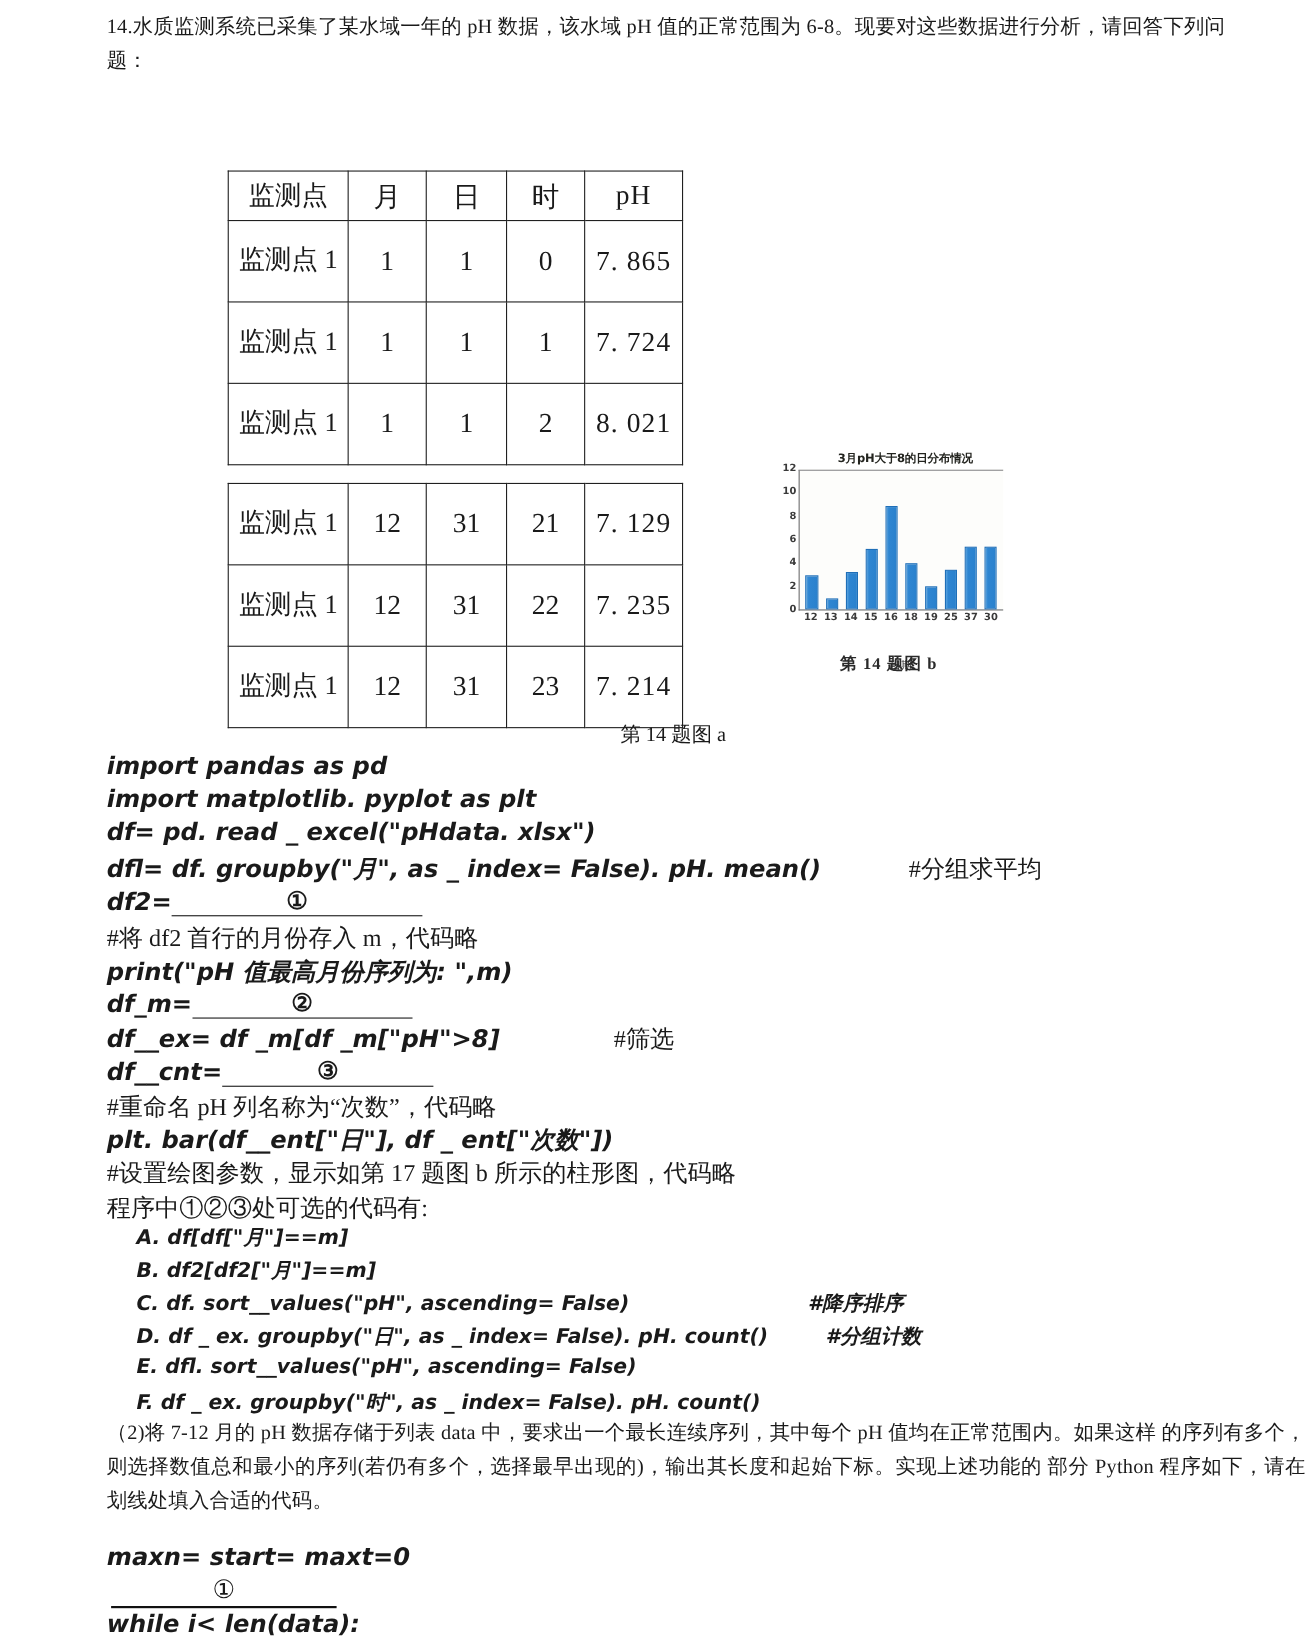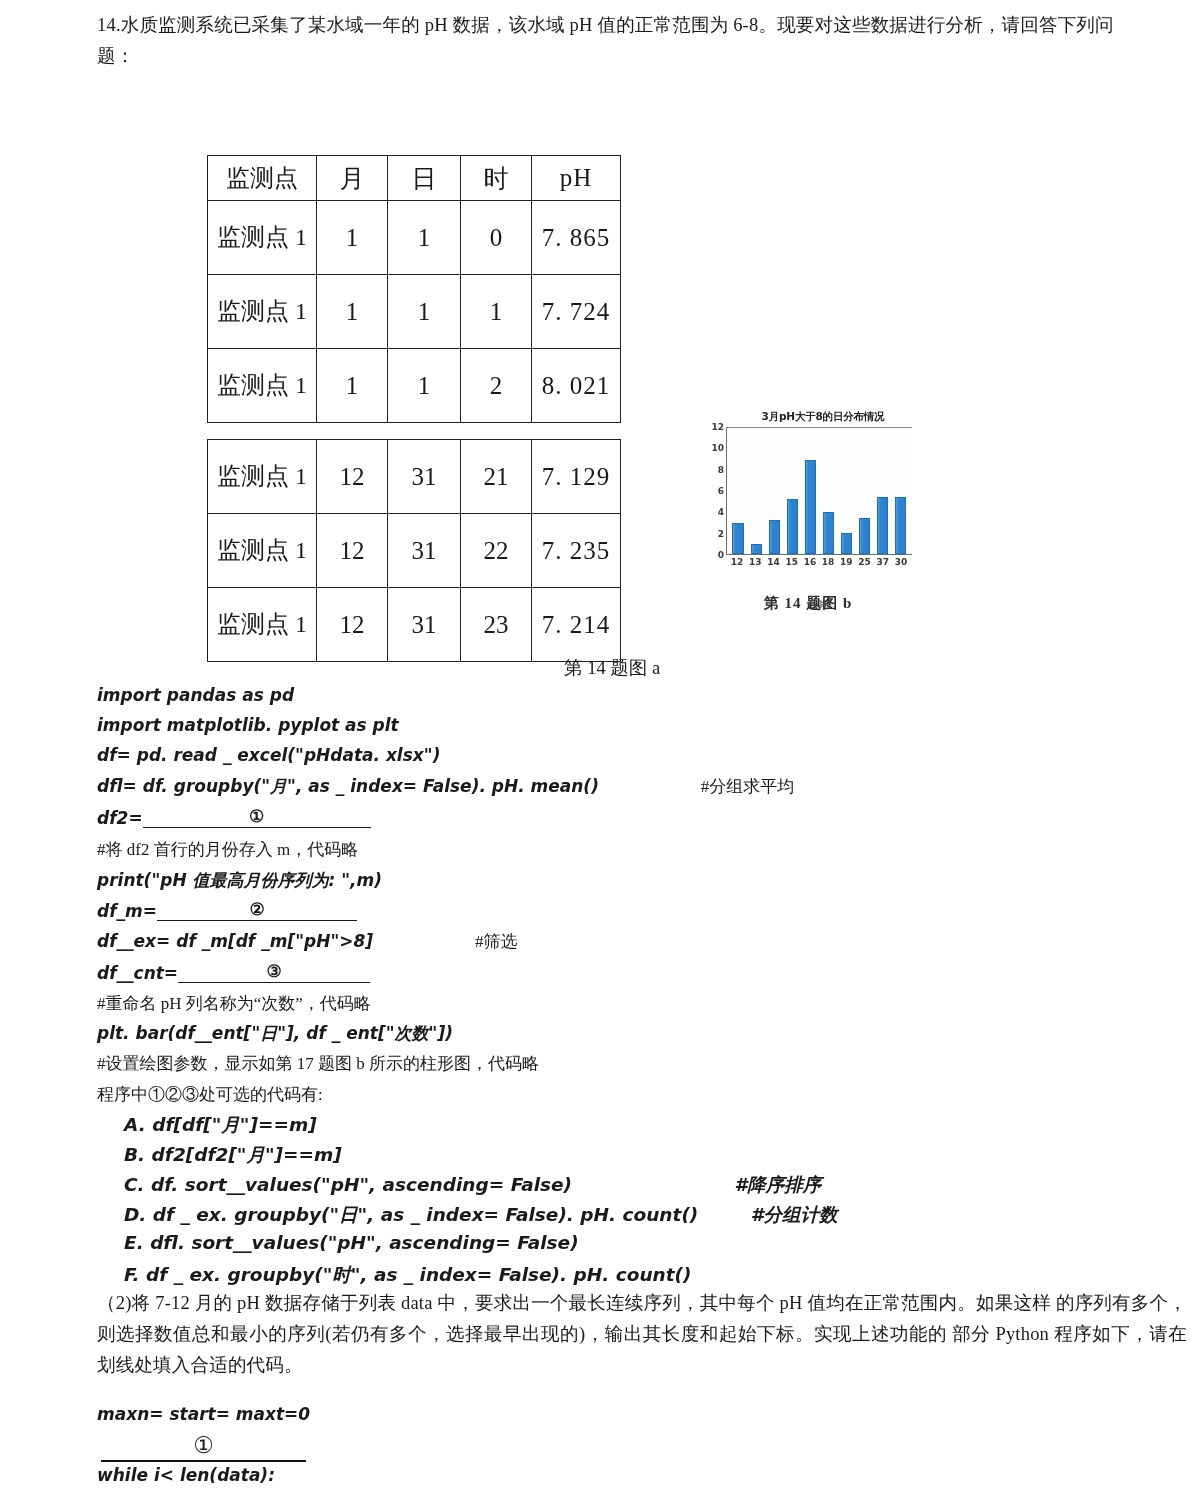--- a/index.html
+++ b/index.html
@@ -116,21 +116,21 @@
 
   
   #capa{
     position:absolute;left:564px;top:655px;
     font-size:18.5px;
   }
 
   
   .code{
     position:absolute;left:97px;
-    font-size:17px;
+    font-size:22px;
     white-space:nowrap;
   }
   .code .cm{ 
     font-style:normal;font-weight:400;
     font-family:"Liberation Serif","DejaVu Serif",serif;
   }
   .blank{
     display:inline-block;position:relative;
     border-bottom:1.7px solid #1a1a1a;
     text-align:center;
@@ -292,21 +292,21 @@
   </div>
 
   <div id="capa">第 14 题图 a</div>
 
   <div class="code ital" style="top:685px">import pandas as pd</div>
   <div class="code ital" style="top:715px">import matplotlib. pyplot as plt</div>
   <div class="code ital" style="top:745px">df= pd. read _ excel("pHdata. xlsx")</div>
 
   <div class="code ital" style="top:775px">
     <span>dfl= df. groupby("月", as _ index= False). pH. mean()</span>
-    <span class="cm" style="margin-left:96px">#分组求平均</span>
+    <span class="cm" style="margin-left:72px">#分组求平均</span>
   </div>
 
   <div class="code ital" style="top:806px">
     <span>df2=</span><span class="blank" style="width:228px">①</span>
   </div>
 
   <div class="code" style="top:838px">#将 df2 首行的月份存入 m，代码略</div>
   <div class="code ital" style="top:869px">print("pH 值最高月份序列为: ",m)</div>
 
   <div class="code ital" style="top:899px">

